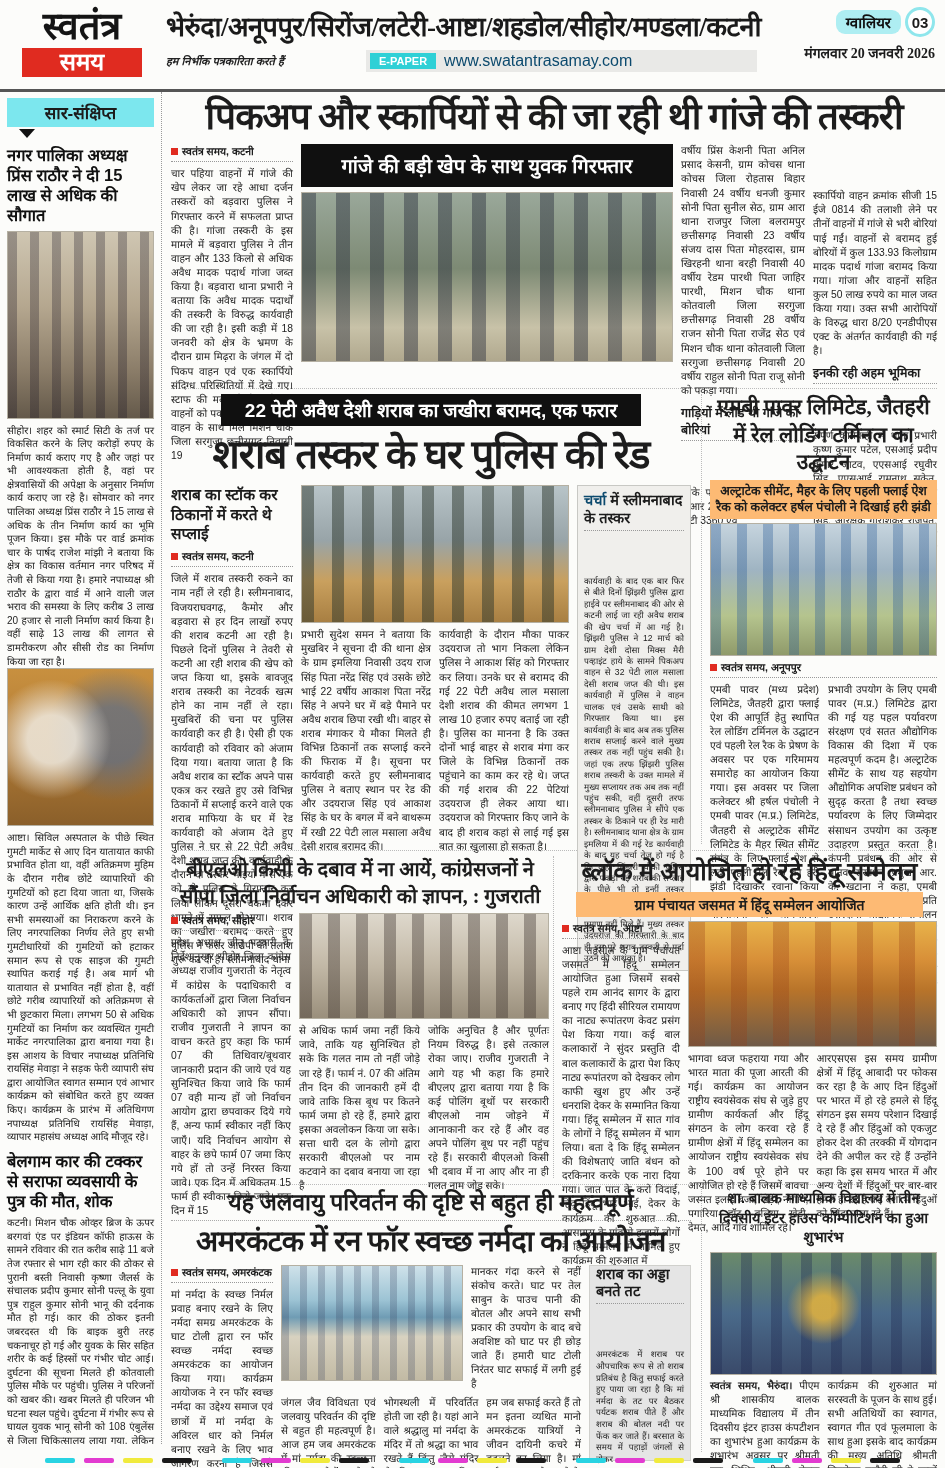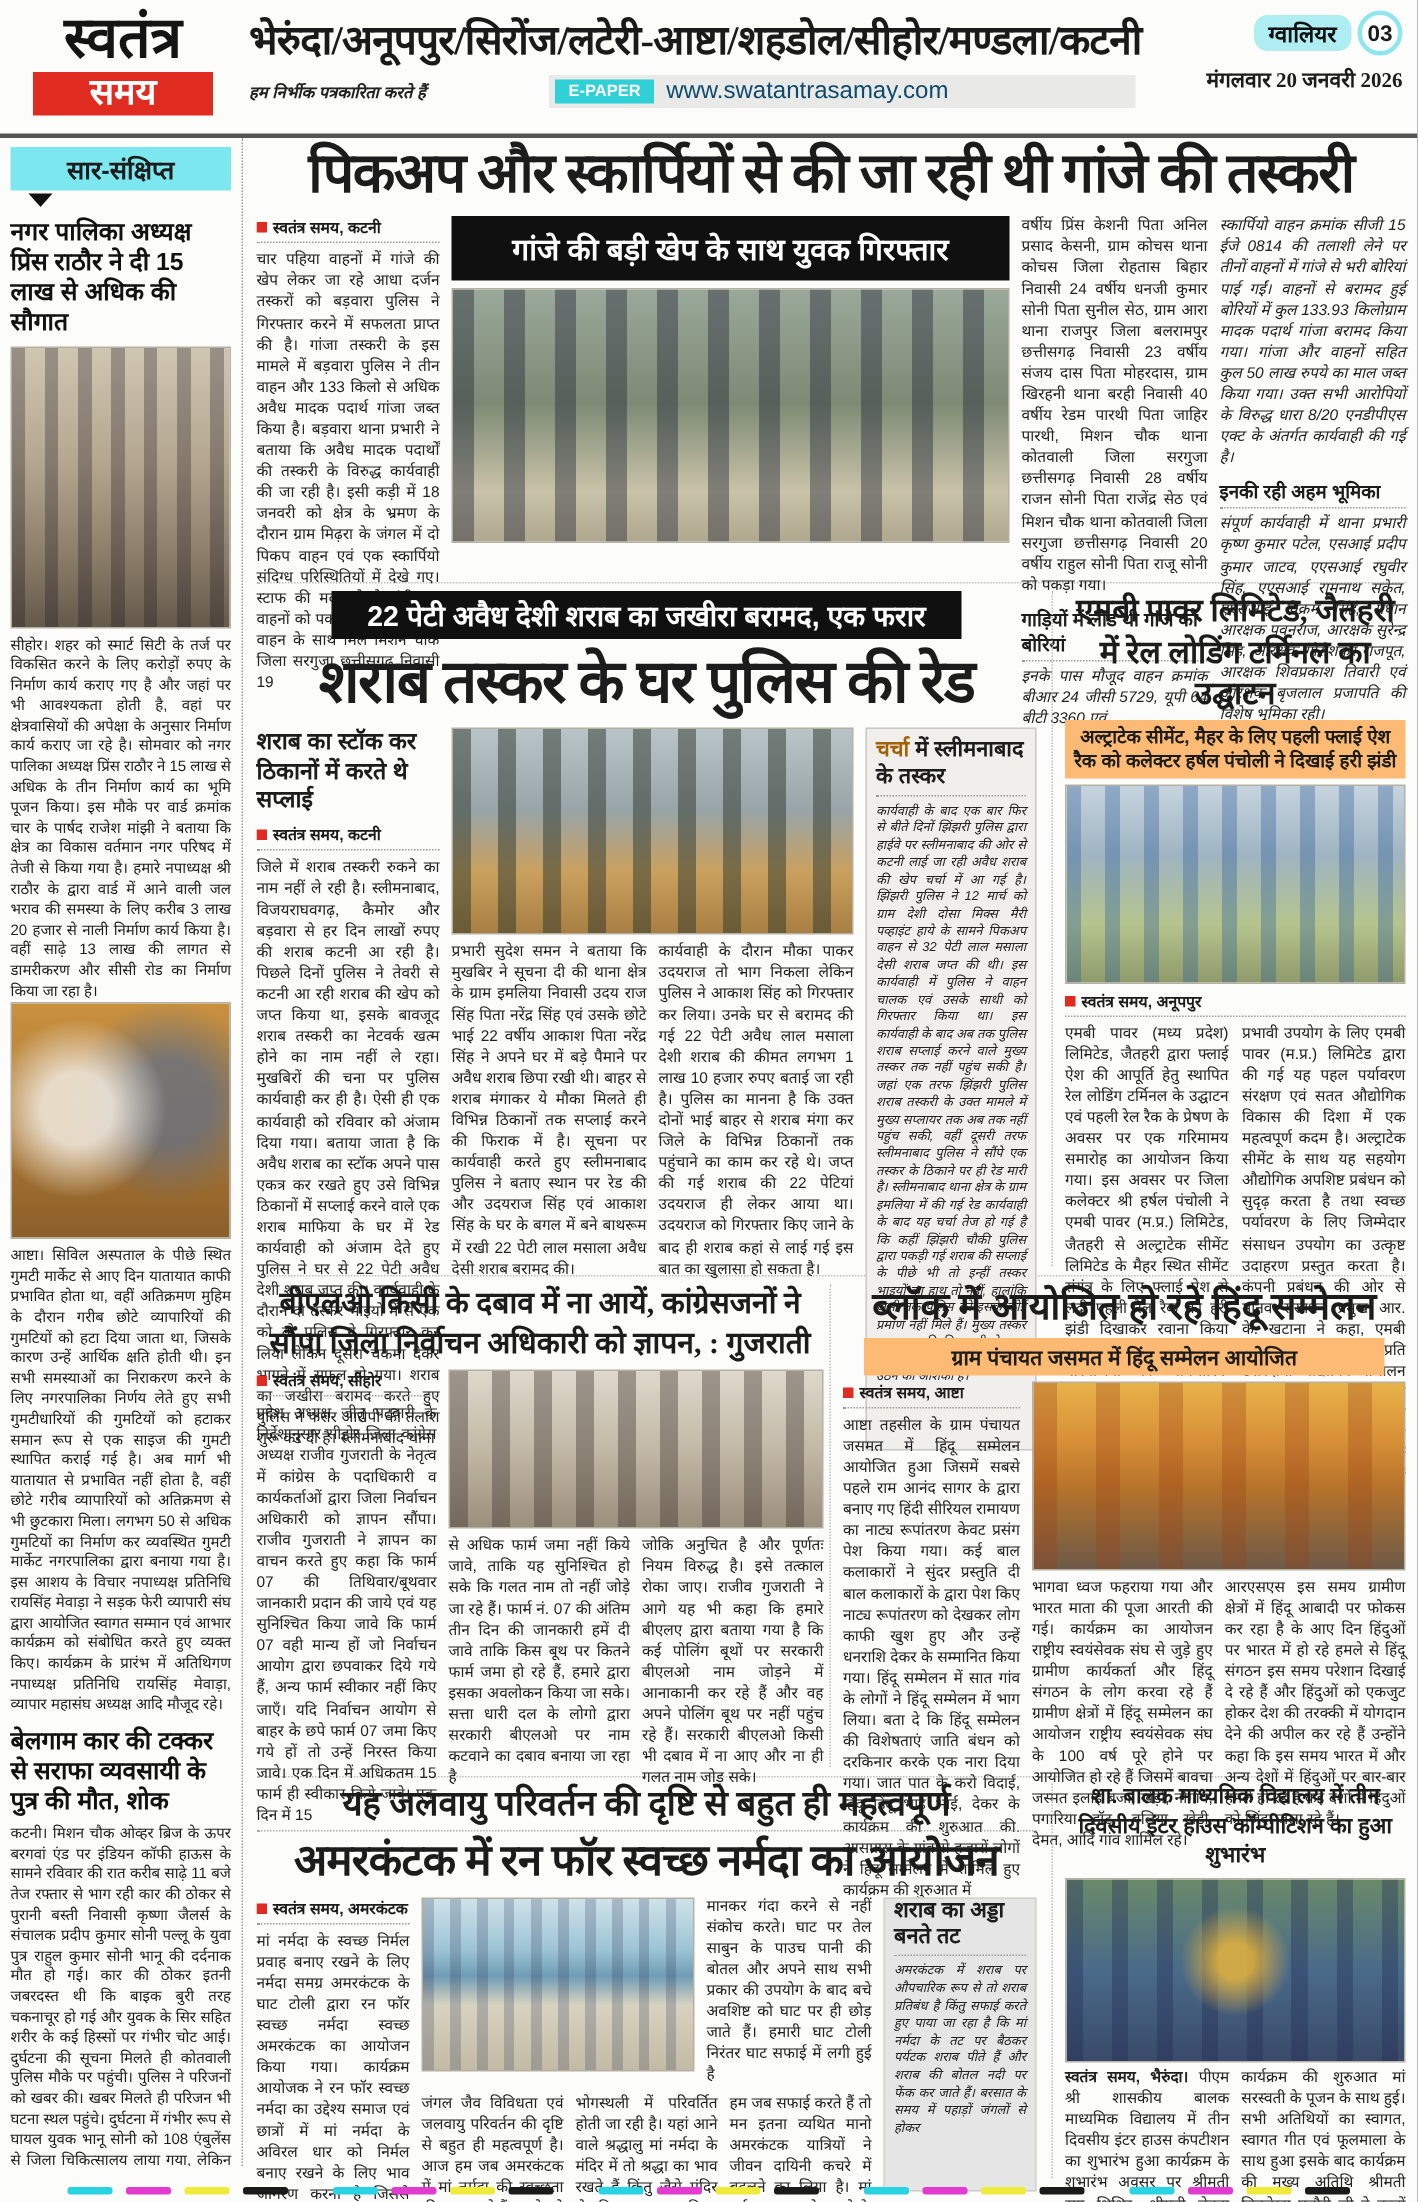--- a/index.html
+++ b/index.html
@@ -22,21 +22,21 @@
   .edition-row{display:flex;align-items:center;gap:4px;}
   .edition{background:#aeeef2;color:#111;font-weight:bold;font-size:15px;padding:2px 10px;border-radius:9px;}
   .pageno{width:30px;height:30px;border:3px solid #8fe6ec;border-radius:50%;display:flex;align-items:center;justify-content:center;font-weight:bold;font-size:15px;background:#fff;}
   .date{font-size:14px;font-weight:bold;white-space:nowrap;font-family:"Liberation Serif",serif;}
   
   .content{display:flex;height:1352px;}
   .sidebar{width:162px;flex:none;border-right:1px dotted #9a9a9a;padding:4px 7px 0 7px;overflow:hidden;}
   .main{flex:1;padding:2px 8px 0 9px;min-width:0;}
   
   .bt{font-size:10.3px;line-height:1.37;text-align:justify;color:#222;}
-  .it{font-style:italic;}
+  .it{margin-top:45px;}
   .byline{font-size:10.5px;font-weight:bold;border-bottom:1px dotted #999;padding-bottom:3px;margin-bottom:5px;white-space:nowrap;overflow:hidden;}
   .red-sq{display:inline-block;width:7px;height:7px;background:#e02b20;margin-right:4px;}
   .gray-sub{background:#fdba74;font-weight:bold;text-align:center;padding:3px 6px;}
   .kicker-box{background:#101010;color:#fff;font-weight:bold;text-align:center;}
   .photo{width:100%;border:1px solid #b5b0a2;}
   
   .ph-street{height:188px;background:repeating-linear-gradient(90deg,rgba(25,20,35,.30) 0 9px,transparent 9px 22px),linear-gradient(180deg,#cfc6b2 0,#b5a78f 40%,#8a7c68 75%,#64594a 100%);}
   .ph-garland{height:158px;background:radial-gradient(circle at 30% 45%,rgba(240,235,225,.85) 0 18%,transparent 45%),radial-gradient(circle at 72% 42%,rgba(90,110,140,.7) 0 20%,transparent 48%),linear-gradient(180deg,#c8903f 0,#b07a35 50%,#8a5f2a 100%);}
   .ph-ganja{height:170px;background:repeating-linear-gradient(90deg,rgba(40,45,60,.45) 0 14px,transparent 14px 34px),linear-gradient(180deg,#9aa89a 0,#7d8a74 45%,#c8c2a8 80%,#b0a88e 100%);}
   .ph-sharab{height:138px;background:repeating-linear-gradient(90deg,rgba(45,55,45,.5) 0 12px,transparent 12px 30px),linear-gradient(180deg,#b8c4c8 0,#98a4a8 40%,#c9a05e 70%,#a87f42 100%);}
@@ -64,21 +64,21 @@
   .a2 .kicker-box{font-size:19px;width:420px;margin:0 auto 3px;padding:3px 8px;white-space:nowrap;overflow:hidden;}
   .a2-head{font-size:40px;font-weight:bold;white-space:nowrap;letter-spacing:-1px;text-align:center;line-height:1.3;font-family:"Liberation Serif",serif;}
   .a2-row{display:flex;gap:8px;margin-top:4px;}
   .a2-c1{width:122px;flex:none;}
   .a2-sub{font-size:15.5px;font-weight:bold;line-height:1.25;margin-bottom:6px;}
   .a2-mid{width:268px;flex:none;}
   .a2-cols{display:flex;gap:8px;margin-top:5px;}
   .a2-cols>div{flex:1;min-width:0;}
   .charcha{flex:1;background:#f0efec;border:1px solid #c8c8c4;padding:6px 6px;min-width:0;}
   .charcha-title{font-size:14.5px;font-weight:bold;line-height:1.2;border-bottom:1px dotted #999;padding-bottom:3px;margin-bottom:4px;}
-  .charcha-title .red{color:#a16207;}
+  .charcha-title .red{color:#0c4a6e;}
   .charcha .bt{font-size:8.6px;line-height:1.33;}
   .a3{flex:1;min-width:0;border-left:1px dotted #bbb;padding-left:8px;}
   .a3-head{font-size:21px;font-weight:bold;text-align:center;line-height:1.3;font-family:"Liberation Serif",serif;}
   .a3 .gray-sub{font-size:12.5px;margin:4px 0;line-height:1.3;}
   .a3-cols{display:flex;gap:9px;margin-top:3px;}
   .a3-cols>div{flex:1;min-width:0;}
   
   .row3{display:flex;gap:4px;border-top:1px dotted #bbb;margin-top:6px;padding-top:5px;height:328px;}
   .a4{width:378px;flex:none;}
   .a4-head{font-size:20px;font-weight:bold;line-height:1.35;text-align:center;font-family:"Liberation Serif",serif;}

